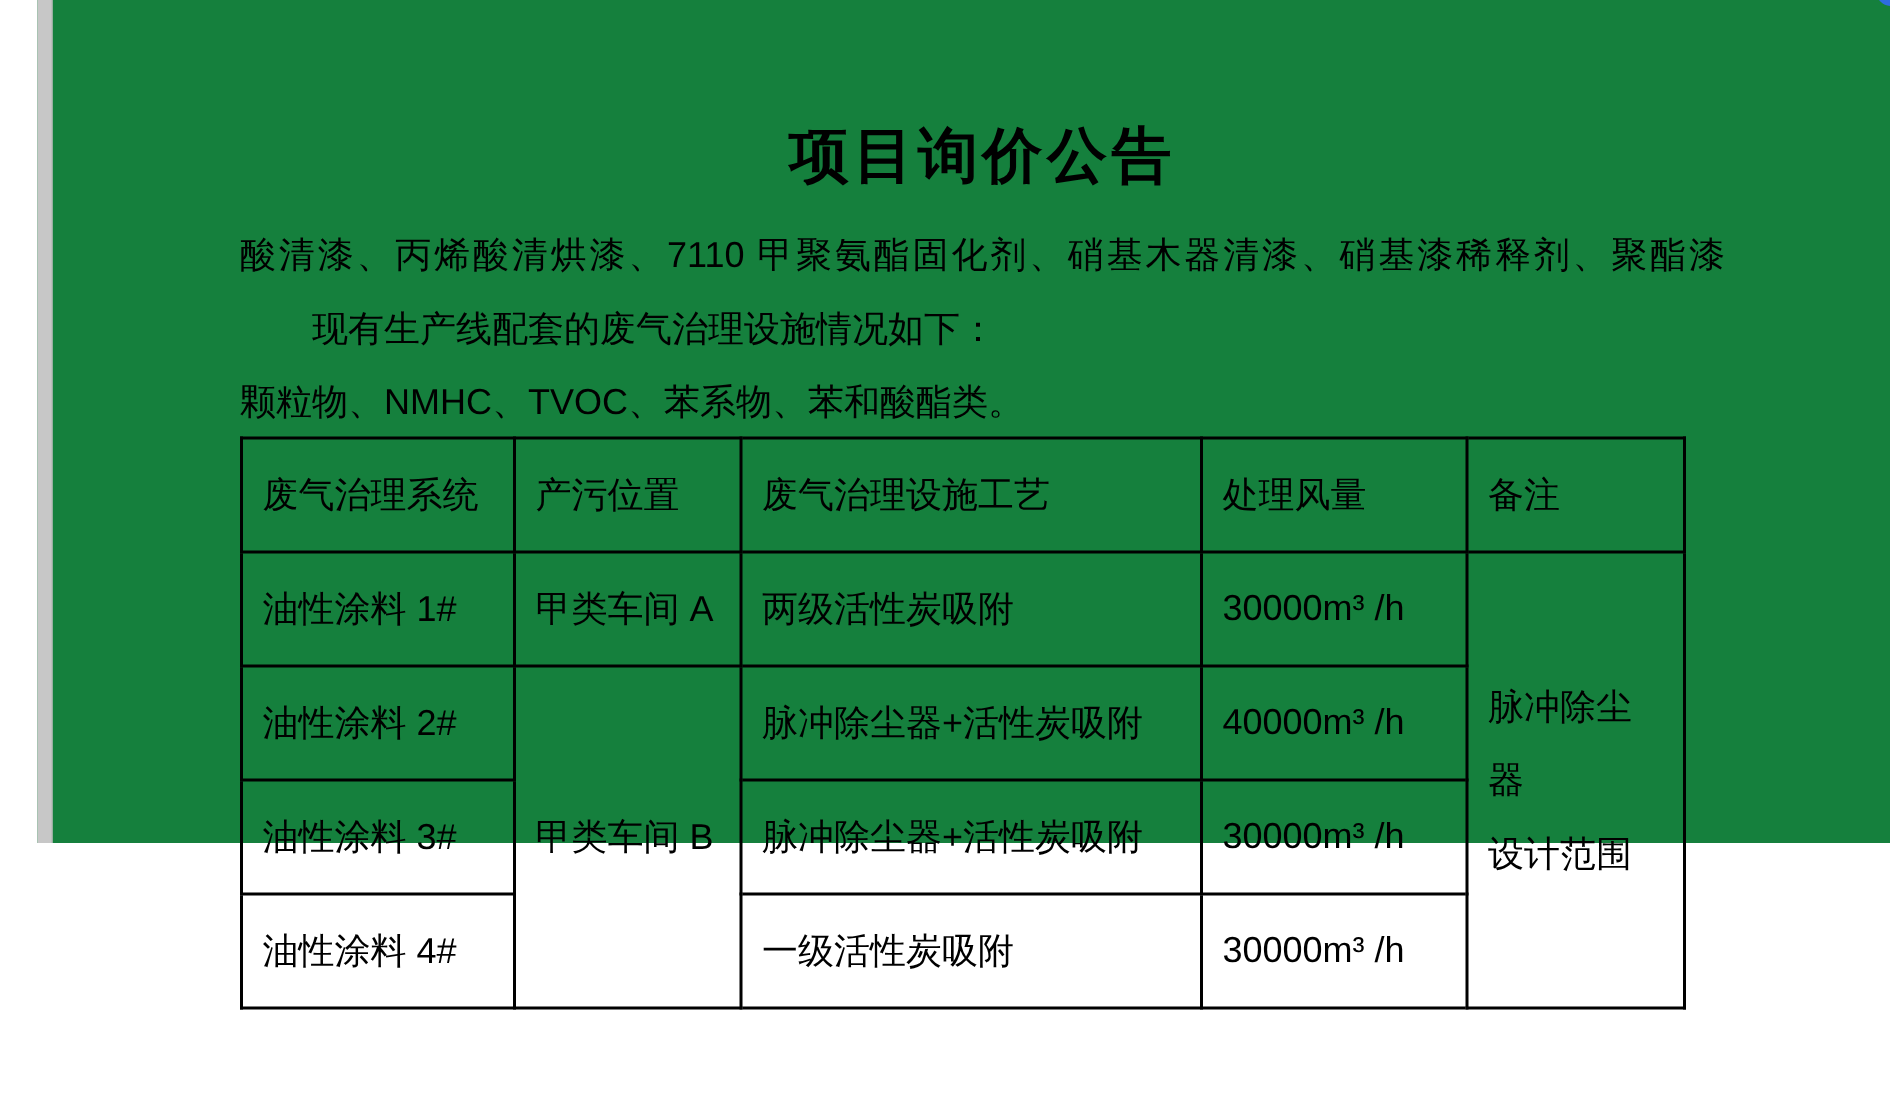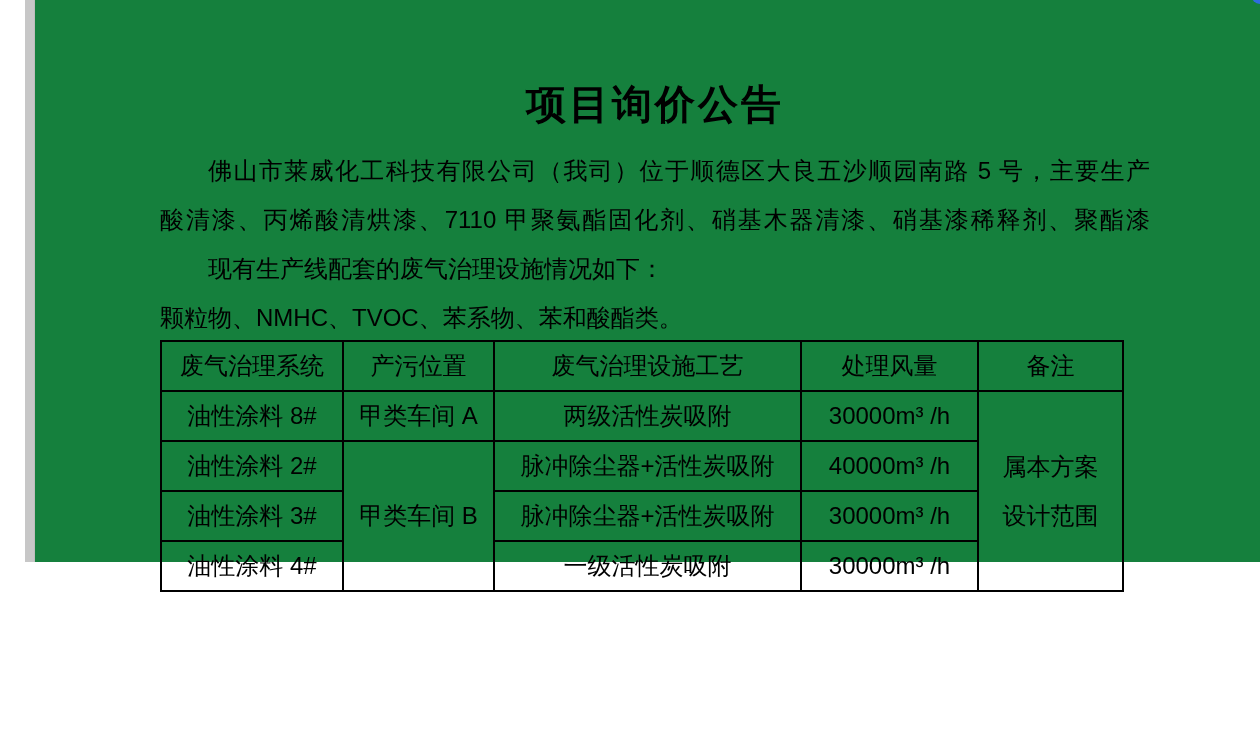--- a/index.html
+++ b/index.html
@@ -71,22 +71,22 @@
   table.wg {
     margin-top: -2px;
     width: 962px;
     table-layout: fixed;
     border-collapse: collapse;
     font-size: 24px;
   }
   table.wg th, table.wg td {
     border: 2px solid #000;
     height: 48px;
-    padding: 0;
-    text-align: center;
+    padding: 13px;
+    text-align: left;
     vertical-align: middle;
     font-weight: normal;
     overflow: hidden;
   }
   .note-line {
     line-height: 49px;
   }
 </style>
 </head>
 <body>
@@ -94,21 +94,20 @@
 <div class="stage">
 
   <div class="gutter-left"></div>
   <div class="gutter-right"></div>
   <div class="scroll-btn"></div>
 
   <div class="doc">
 
     <h1 class="title">项目询价公告</h1>
 
-    <div class="line fill indent">佛山市莱威化工科技有限公司（我司）位于顺德区大良五沙顺园南路 5 号，主要生产</div>
     <div class="line fill">酸清漆、丙烯酸清烘漆、7110 甲聚氨酯固化剂、硝基木器清漆、硝基漆稀释剂、聚酯漆</div>
 
     <div class="line indent">现有生产线配套的废气治理设施情况如下：</div>
 
     <div class="line">颗粒物、NMHC、TVOC、苯系物、苯和酸酯类。</div>
 
     <table class="wg">
       <colgroup>
         <col style="width:182px">
         <col style="width:151px">
@@ -118,26 +117,26 @@
       </colgroup>
       <tbody>
           <tr>
         <th>废气治理系统</th>
         <th>产污位置</th>
         <th>废气治理设施工艺</th>
         <th>处理风量</th>
         <th>备注</th>
       </tr>
       <tr>
-        <td>油性涂料 8#</td>
+        <td>油性涂料 1#</td>
         <td>甲类车间 A</td>
         <td>两级活性炭吸附</td>
         <td>30000m³ /h</td>
         <td rowspan="4">
-          <div class="note-line">属本方案</div>
+          <div class="note-line">脉冲除尘器</div>
           <div class="note-line">设计范围</div>
         </td>
       </tr>
       <tr>
         <td>油性涂料 2#</td>
         <td rowspan="3">甲类车间 B</td>
         <td>脉冲除尘器+活性炭吸附</td>
         <td>40000m³ /h</td>
       </tr>
       <tr>

